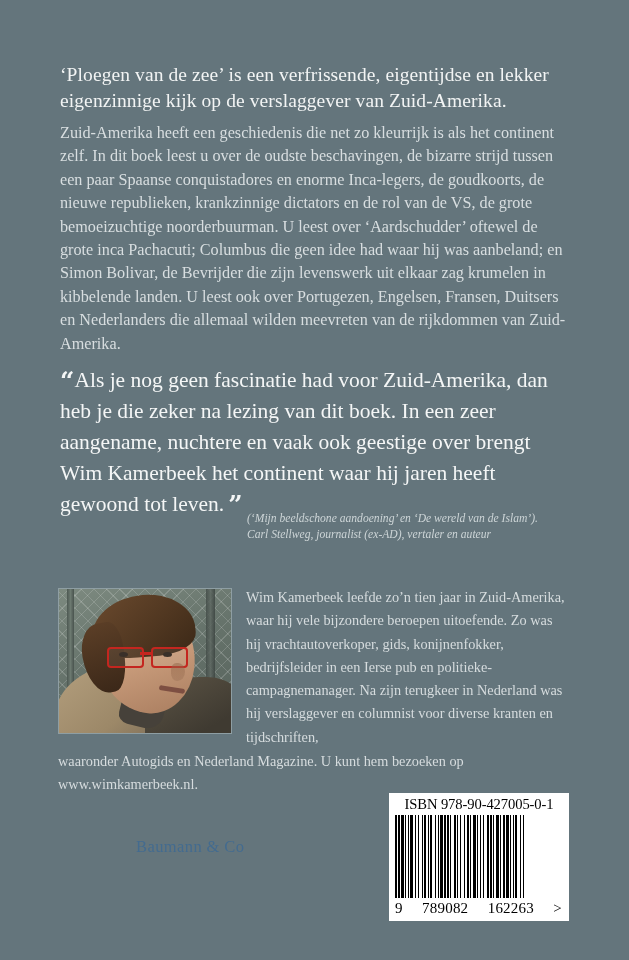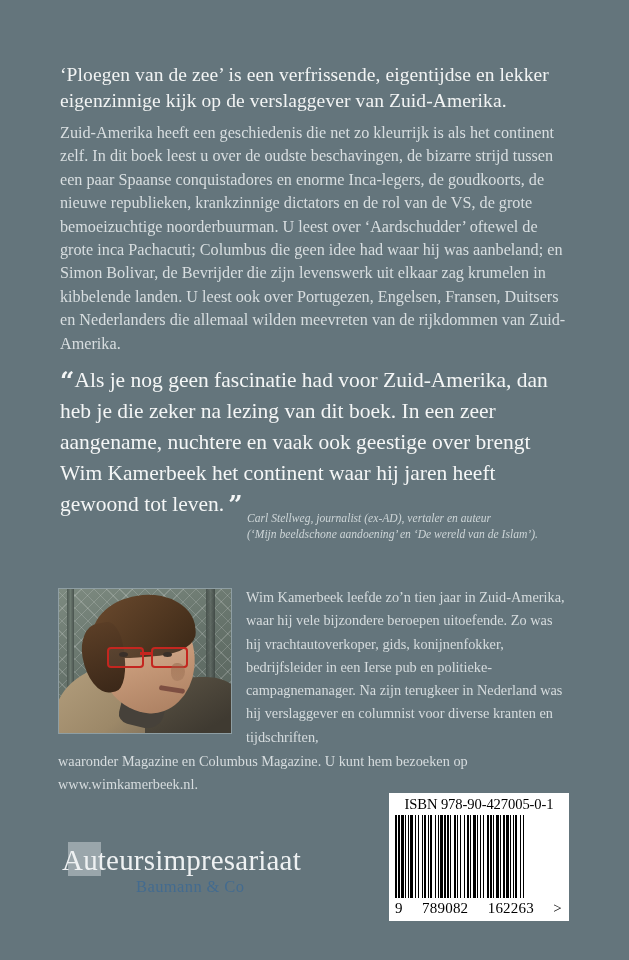--- a/index.html
+++ b/index.html
@@ -297,22 +297,22 @@
 
   <div class="headline">‘Ploegen van de zee’ is een verfrissende, eigentijdse en lekker eigenzinnige kijk op de verslaggever van Zuid-Amerika.</div>
 
   <div class="blurb">Zuid-Amerika heeft een geschiedenis die net zo kleurrijk is als het continent zelf. In dit boek leest u over de oudste beschavingen, de bizarre strijd tussen een paar Spaanse conquistadores en enorme Inca-legers, de goudkoorts, de nieuwe republieken, krankzinnige dictators en de rol van de VS, de grote bemoeizuchtige noorderbuurman. U leest over ‘Aardschudder’ oftewel de grote inca Pachacuti; Columbus die geen idee had waar hij was aanbeland; en Simon Bolivar, de Bevrijder die zijn levenswerk uit elkaar zag krumelen in kibbelende landen. U leest ook over Portugezen, Engelsen, Fransen, Duitsers en Nederlanders die allemaal wilden meevreten van de rijkdommen van Zuid-Amerika.</div>
 
   <div class="pullquote">
     <span class="qmark-open">“</span><span>Als je nog geen fascinatie had voor Zuid-Amerika, dan heb je die zeker na lezing van dit boek. In een zeer aangename, nuchtere en vaak ook geestige over brengt Wim Kamerbeek het continent waar hij jaren heeft gewoond tot leven.</span><span class="qmark-close">”</span>
   </div>
 
   <div class="attribution">
+    <div>(‘Mijn beeldschone aandoening’ en ‘De wereld van de Islam’).</div>
     <div>Carl Stellweg, journalist (ex-AD), vertaler en auteur</div>
-    <div>(‘Mijn beeldschone aandoening’ en ‘De wereld van de Islam’).</div>
   </div>
 
   <div class="bio-wrap">
 
     <div class="photo">
       <div class="fence"></div>
       <div class="post-l"></div>
       <div class="post-r"></div>
       <div class="ground"></div>
       <div class="body"></div>
@@ -328,28 +328,24 @@
         <div class="bridge"></div>
         <div class="lens r"></div>
       </div>
       <div class="nose"></div>
       <div class="mouth"></div>
     </div>
 
     <div class="bio-text">
       <p>Wim Kamerbeek leefde zo’n tien jaar in Zuid-Amerika, waar hij vele bijzondere beroepen uitoefende. Zo was hij vrachtautoverkoper, gids, konijnenfokker, bedrijfsleider in een Ierse pub en politieke-campagnemanager. Na zijn terugkeer in Nederland was hij verslaggever en columnist voor diverse kranten en tijdschriften,</p>
     </div>
-    <p class="bio-tail">waaronder Magazine en Columbus Magazine. U kunt hem bezoeken op www.wimkamerbeek.nl.</p>
+    <p class="bio-tail">waaronder Autogids en Nederland Magazine. U kunt hem bezoeken op www.wimkamerbeek.nl.</p>
   </div>
 
   <div class="logo">
-    <div class="logo-main">
-      <span class="logo-abox"></span>
-      <span class="txt">Auteursimpresariaat</span>
-    </div>
     <div class="logo-sub">Baumann &amp; Co</div>
   </div>
 
   <div class="barcode-box">
     <div class="isbn-line">ISBN 978-90-427005-0-1</div>
     <div class="bars" id="bars">
         <i style="width: 2px; background: rgb(0, 0, 0);"></i>
         <i style="width: 1px; background: transparent;"></i>
         <i style="width: 2px; background: rgb(0, 0, 0);"></i>
         <i style="width: 1px; background: transparent;"></i>

